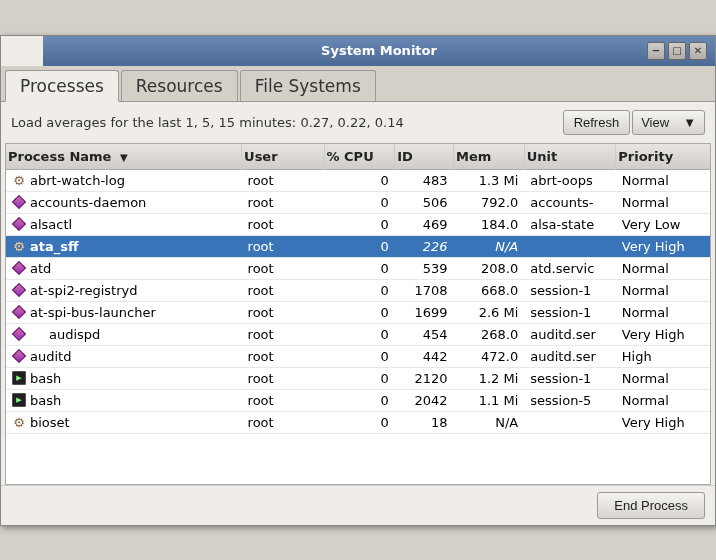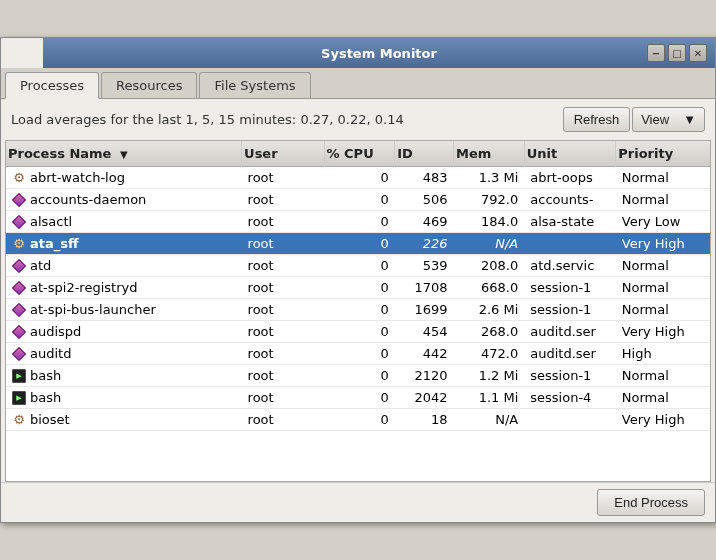--- a/index.html
+++ b/index.html
@@ -57,21 +57,21 @@
       display: flex;
       padding: 4px 4px 0;
       border-bottom: 1px solid #999;
     }
     .tab {
       padding: 5px 14px;
       border: 1px solid #999;
       border-bottom: none;
       background: #d4d0c8;
       cursor: pointer;
-      font-size: 13px;
+      font-size: 17px;
       border-radius: 3px 3px 0 0;
       color: #333;
       margin-right: 2px;
     }
     .tab.active {
       background: #f0ede9;
       border-bottom: 1px solid #f0ede9;
       margin-bottom: -1px;
       z-index: 1;
     }
@@ -327,21 +327,21 @@
                 <span>at-spi-bus-launcher</span>
               </td>
               <td>root</td>
               <td class="num">0</td>
               <td class="num">1699</td>
               <td class="num">2.6 Mi</td>
               <td>session-1</td>
               <td>Normal</td>
             </tr>
             <tr>
-              <td style="display: flex; align-items: center;">
+              <td style="display: flex; align-items: center; gap: 19px;">
                 <div style="width: 14px; height: 14px; margin-right: 4px; flex-shrink: 0; display: flex; align-items: center; justify-content: center;">
                   <div style="width: 10px; height: 10px; background: linear-gradient(135deg, rgb(208, 112, 160), rgb(144, 48, 192)); transform: rotate(45deg); border: 1px solid rgb(106, 16, 106);"></div>
                 </div>
                 <span>audispd</span>
               </td>
               <td>root</td>
               <td class="num">0</td>
               <td class="num">454</td>
               <td class="num">268.0</td>
               <td>auditd.ser</td>
@@ -375,21 +375,21 @@
             </tr>
             <tr>
               <td style="display: flex; align-items: center;">
                 <div style="width: 14px; height: 14px; margin-right: 4px; flex-shrink: 0; display: flex; align-items: center; justify-content: center; background: rgb(32, 32, 32); border: 1px solid rgb(80, 80, 80); border-radius: 1px; font-size: 7px; color: rgb(128, 255, 128);">▶</div>
                 <span>bash</span>
               </td>
               <td>root</td>
               <td class="num">0</td>
               <td class="num">2042</td>
               <td class="num">1.1 Mi</td>
-              <td>session-4</td>
+              <td>session-5</td>
               <td>Normal</td>
             </tr>
             <tr>
               <td style="display: flex; align-items: center;">
                 <div style="width: 14px; height: 14px; margin-right: 4px; flex-shrink: 0; display: flex; align-items: center; justify-content: center; font-size: 13px; color: rgb(136, 102, 68);">⚙</div>
                 <span>bioset</span>
               </td>
               <td>root</td>
               <td class="num">0</td>
               <td class="num">18</td>

